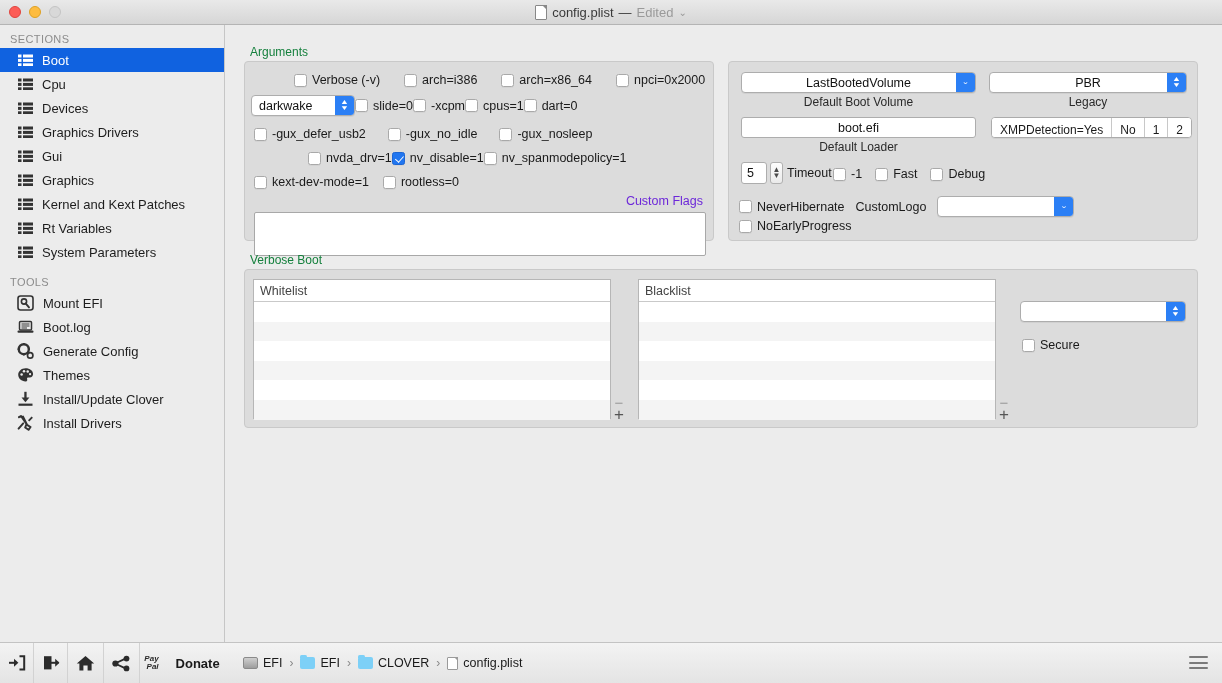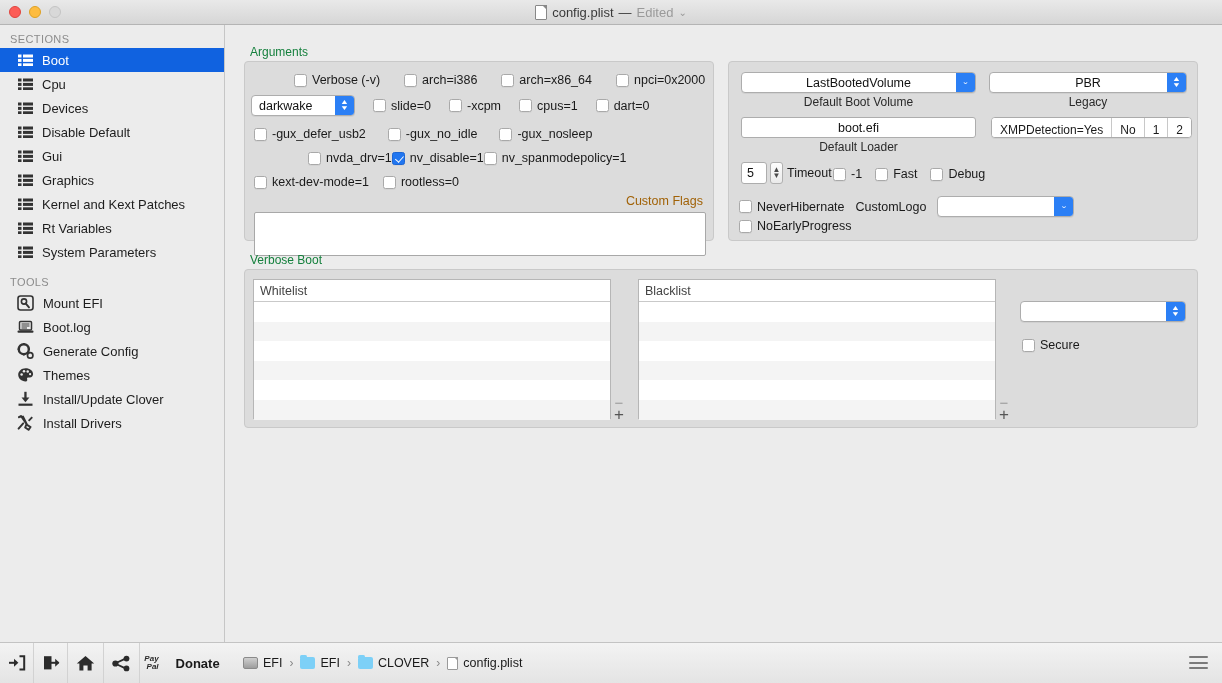--- a/index.html
+++ b/index.html
@@ -109,21 +109,21 @@
 
   .textfield {
     position: absolute; background: #fff; border: 1px solid #adadad;
     border-radius: 3px; font-size: 12.5px; color: #111;
     display: flex; align-items: center; justify-content: center;
   }
 
   .sublabel { position: absolute; font-size: 12px; color: #2a2a2a; text-align: center; }
 
   
-  #custom-flags-label { position: absolute; right: 10px; top: 132px; font-size: 12.5px; color: #a16207; }
+  #custom-flags-label { position: absolute; right: 10px; top: 132px; font-size: 12.5px; color: #6d28d9; }
   #custom-flags-field {
     position: absolute; left: 9px; top: 150px; width: 452px; height: 44px;
     background: #fff; border: 1px solid #a8a8a8; border-radius: 2px;
   }
 
   
   #right-group { left: 502px; top: 36px; width: 470px; height: 180px; }
 
   .segmented {
     position: absolute; display: flex; height: 21px;
@@ -282,21 +282,21 @@
 
     <div class="side-item">
       <svg class="list-icon" viewBox="0 0 15 12">
         <rect x="0" y="0.5" width="3.5" height="3" fill="#333"></rect>
           <rect x="5" y="0.5" width="10" height="3" fill="#333"></rect>
         <rect x="0" y="4.9" width="3.5" height="3" fill="#333"></rect>
           <rect x="5" y="4.9" width="10" height="3" fill="#333"></rect>
         <rect x="0" y="9.3" width="3.5" height="3" fill="#333"></rect>
           <rect x="5" y="9.3" width="10" height="3" fill="#333"></rect>
       </svg>
-      <span>Disable Default</span>
+      <span>Graphics Drivers</span>
     </div>
 
     <div class="side-item">
       <svg class="list-icon" viewBox="0 0 15 12">
         <rect x="0" y="0.5" width="3.5" height="3" fill="#333"></rect>
           <rect x="5" y="0.5" width="10" height="3" fill="#333"></rect>
         <rect x="0" y="4.9" width="3.5" height="3" fill="#333"></rect>
           <rect x="5" y="4.9" width="10" height="3" fill="#333"></rect>
         <rect x="0" y="9.3" width="3.5" height="3" fill="#333"></rect>
           <rect x="5" y="9.3" width="10" height="3" fill="#333"></rect>
@@ -446,21 +446,21 @@
         <label class="cb">
             <span class="box"></span>
             <span>npci=0x2000</span>
           </label>
         <label class="cb">
             <span class="box"></span>
             <span>npci=0x3000</span>
           </label>
       </div>
 
-      <div class="cbrow" style="left:6px; top:33px; gap:18px; align-items:center;justify-content:center;">
+      <div class="cbrow" style="left:6px; top:33px; align-items:center;justify-content:center;">
         <span class="combo" style="width:104px;">
           <span>darkwake</span>
           <span class="cap">
               <span class="ar">▲</span>
               <span class="ar">▼</span>
             </span>
         </span>
         <label class="cb">
             <span class="box"></span>
             <span>slide=0</span>

